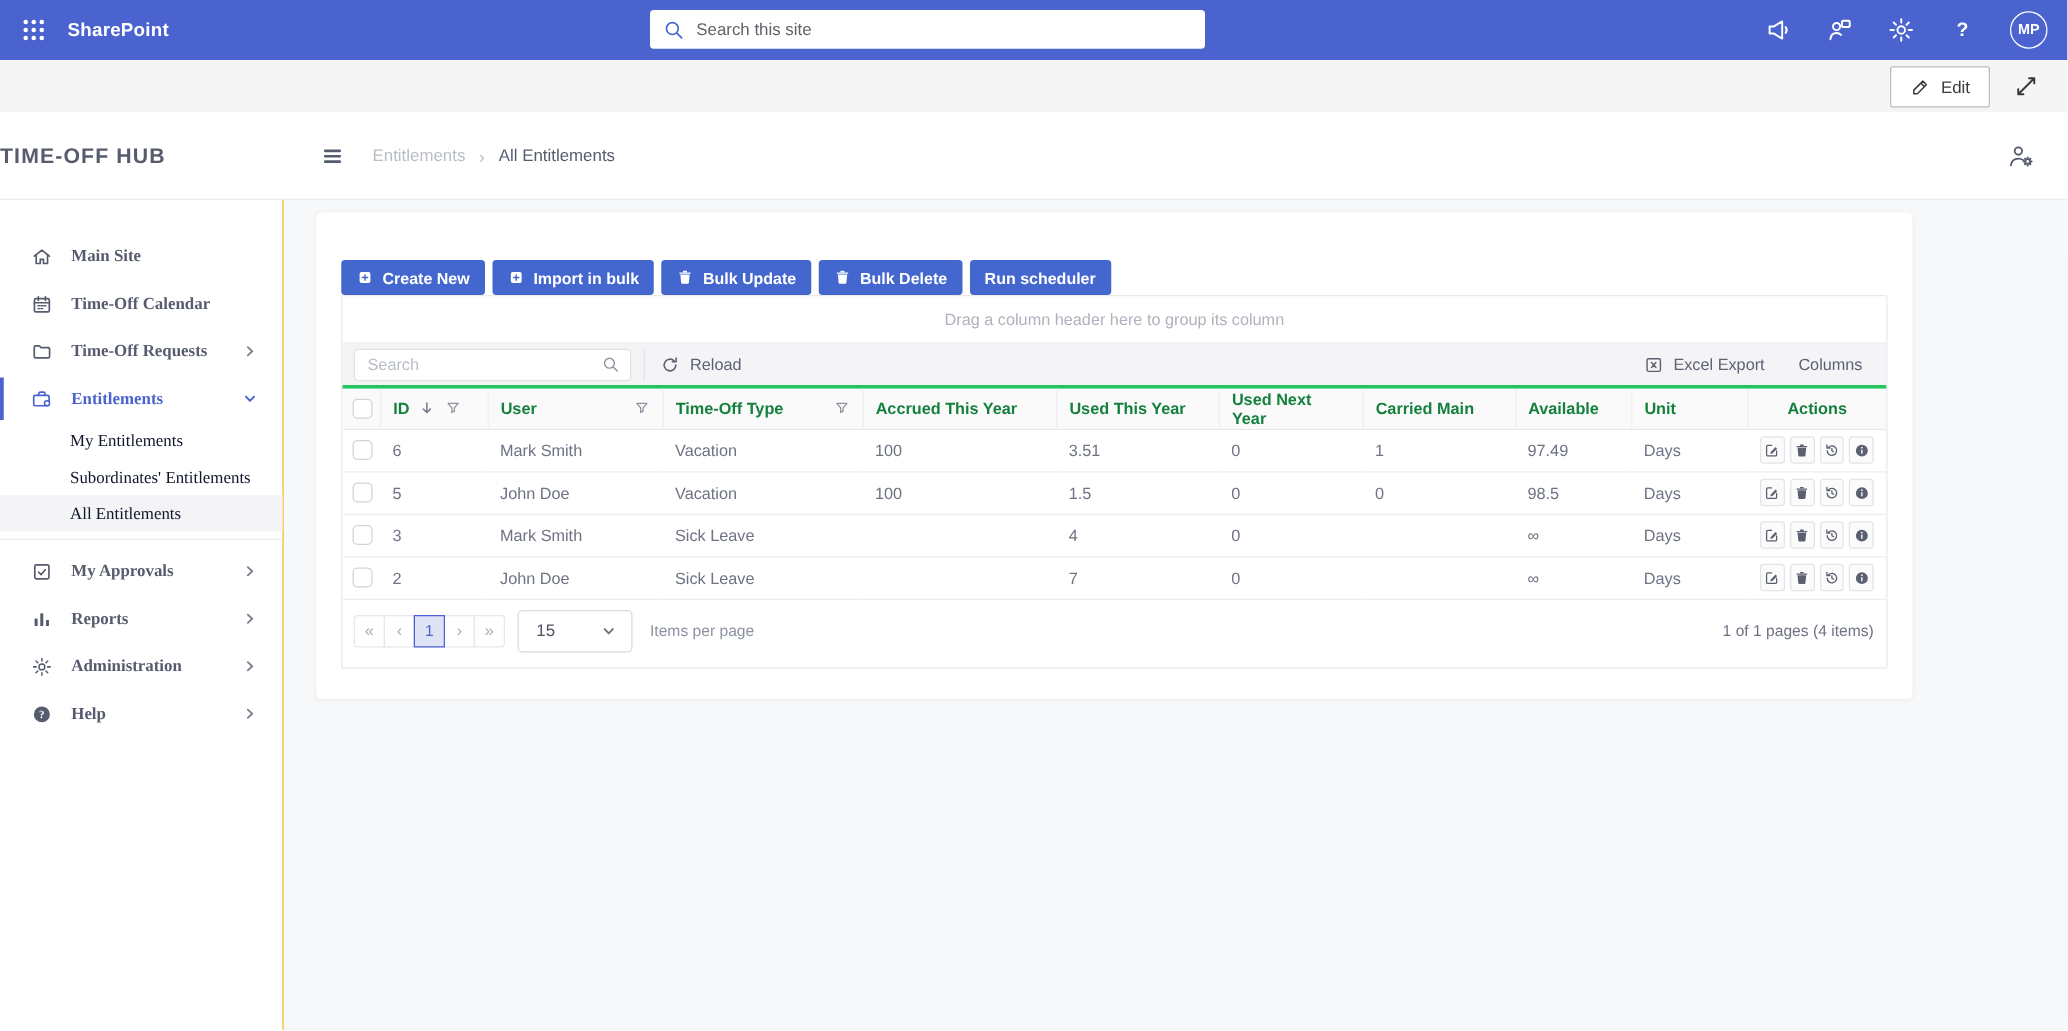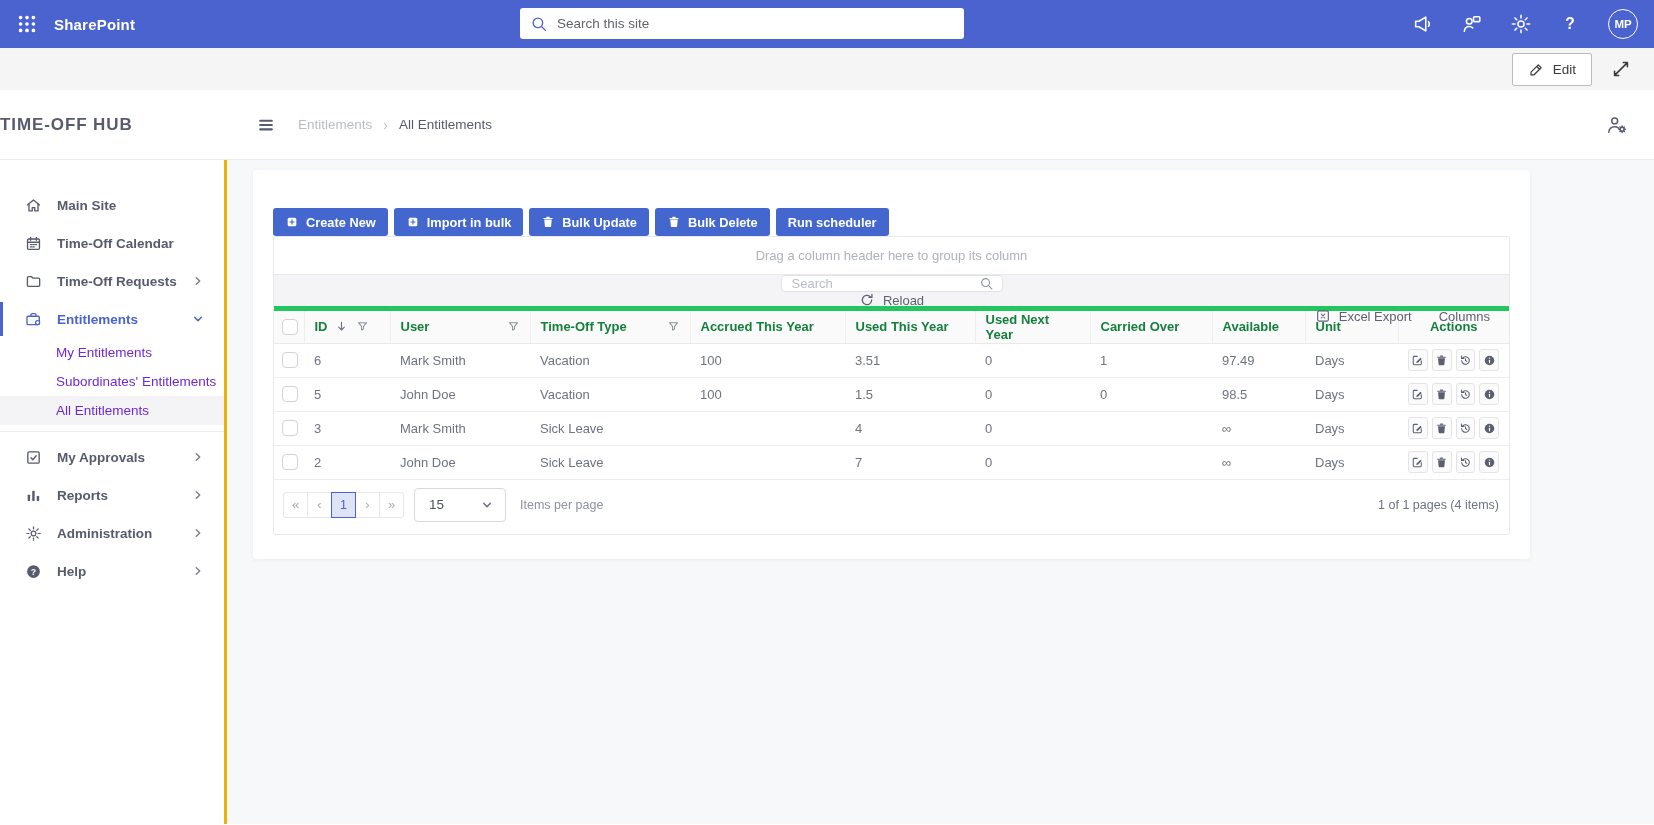--- a/index.html
+++ b/index.html
@@ -31,45 +31,45 @@
   .brand-secondary { font-weight:800; }
   .hamburger { margin-left:29px; width:20px; height:20px; color:#565b6e; cursor:pointer; }
   .breadcrumb { margin-left:22px; display:flex; align-items:center; font-size:13.5px; }
   .bc-parent { color:#b9bdc6; cursor:pointer; }
   .bc-sep { color:#b9bdc6; margin:0 11px; font-size:14px; }
   .bc-current { color:#565b6e; }
   .user-admin { margin-left:auto; margin-right:26px; width:22px; height:22px; color:#565b6e; cursor:pointer; }
 
   
   .main { display:flex; height:664px; }
-  .sidebar { width:227px; background:#fff; border-right:3px solid #eab308; padding-top:26px; flex-shrink:0; }
+  .sidebar { width:227px; background:#fff; border-right:1px solid #eab308; padding-top:26px; flex-shrink:0;font-family:Liberation Serif, serif; }
   .content { flex:1; background:var(--page_bg,#f7f8f9); }
 
   
   .nav-item { height:38px; display:flex; align-items:center; padding:0 20px 0 25px; gap:15px; font-size:13.5px; font-weight:600; color:#565b6e; position:relative; cursor:pointer; }
   .nav-item .nico { width:17px; height:17px; flex-shrink:0; }
   .nav-item .chev { margin-left:auto; width:12px; height:12px; color:#7b8090; }
   .nav-item.active { color:var(--active_blue,#4a63d0); }
   .nav-item.active .chev { color:var(--active_blue,#4a63d0); }
   .nav-item.active::before { content:""; position:absolute; left:0; top:2px; bottom:2px; width:3px; background:var(--active_blue,#4a63d0); }
-  .sub-item { height:29px; display:flex; align-items:center; padding-left:56px; font-size:13.5px; color:#6d28d9; cursor:pointer; }
+  .sub-item { height:29px; display:flex; align-items:center; padding-left:56px; font-size:13.5px; color:#0f172a; cursor:pointer; }
   .sub-item.current { background:#f4f4f6; }
   .side-divider { height:1px; background:#ececef; margin:6px 0; }
 
   
   .card { margin:10px 126px 0 26px; background:#fff; border-radius:4px; box-shadow:0 1px 4px rgba(40,50,80,.07); padding:38px 20px 24px; }
 
   .btn-row { display:flex; gap:6px; }
   .btn-primary { height:28px; background:var(--primary,#4467cf); color:#fff; border:none; border-radius:3px; padding:0 12px; display:flex; align-items:center; gap:7px; font-size:12.8px; font-weight:600; font-family:inherit; cursor:pointer; }
   .btn-primary .bico { width:14px; height:14px; }
 
   
   .grid { border:1px solid #e9e9ec; border-radius:2px; }
   .group-panel { height:38px; display:flex; align-items:center; justify-content:center; color:#aeb2bc; font-size:13px; border-bottom:1px solid #e9e9ec; }
-  .grid-toolbar { height:36px; background:#f4f4f6; display:flex; align-items:center; padding:0 9px; border-bottom:5px solid #22c55e; color:#5d6272;flex-direction:column; }
+  .grid-toolbar { height:36px; background:#f4f4f6; display:flex; align-items:center; padding:0 9px; border-bottom:3px solid #22c55e; color:#5d6272; }
   .search-box { width:222px; height:26px; background:#fff; border:1px solid #e2e2e6; border-radius:4px; display:flex; align-items:center; padding:0 8px 0 10px; }
   .search-box input { flex:1; border:none; outline:none; font-size:13px; color:#555a6a; font-family:inherit; min-width:0; }
   .search-box input::placeholder { color:#b9bdc6; }
   .search-box svg { color:#8d92a0; width:15px; height:15px; }
   .vsep { width:1px; height:24px; background:#e0e0e5; margin:0 12px 0 10px; }
   .tool-link { display:flex; align-items:center; gap:8px; font-size:13px; color:#5d6272; cursor:pointer; }
   .tool-link svg { width:16px; height:16px; color:#5d6272; }
   .toolbar-right { margin-left:auto; display:flex; align-items:center; gap:27px; padding-right:10px; }
 
   table { width:100%; border-collapse:collapse; table-layout:fixed; }
@@ -473,21 +473,21 @@
                 <div class="hwrap">
                   <span>Time-Off Type</span>
                   <svg class="ic funnel right">
                       <use href="#s-funnel"></use>
                     </svg>
                 </div>
               </th>
               <th><span>Accrued This Year</span></th>
               <th><span>Used This Year</span></th>
               <th><span>Used Next Year</span></th>
-              <th><span>Carried Over</span></th>
+              <th><span>Carried Main</span></th>
               <th><span>Available</span></th>
               <th><span>Unit</span></th>
               <th class="center"><span>Actions</span></th>
             </tr>
           </thead>
           <tbody>
             <tr>
               <td class="cbcell">
                   <span class="cb"></span>
                 </td>

